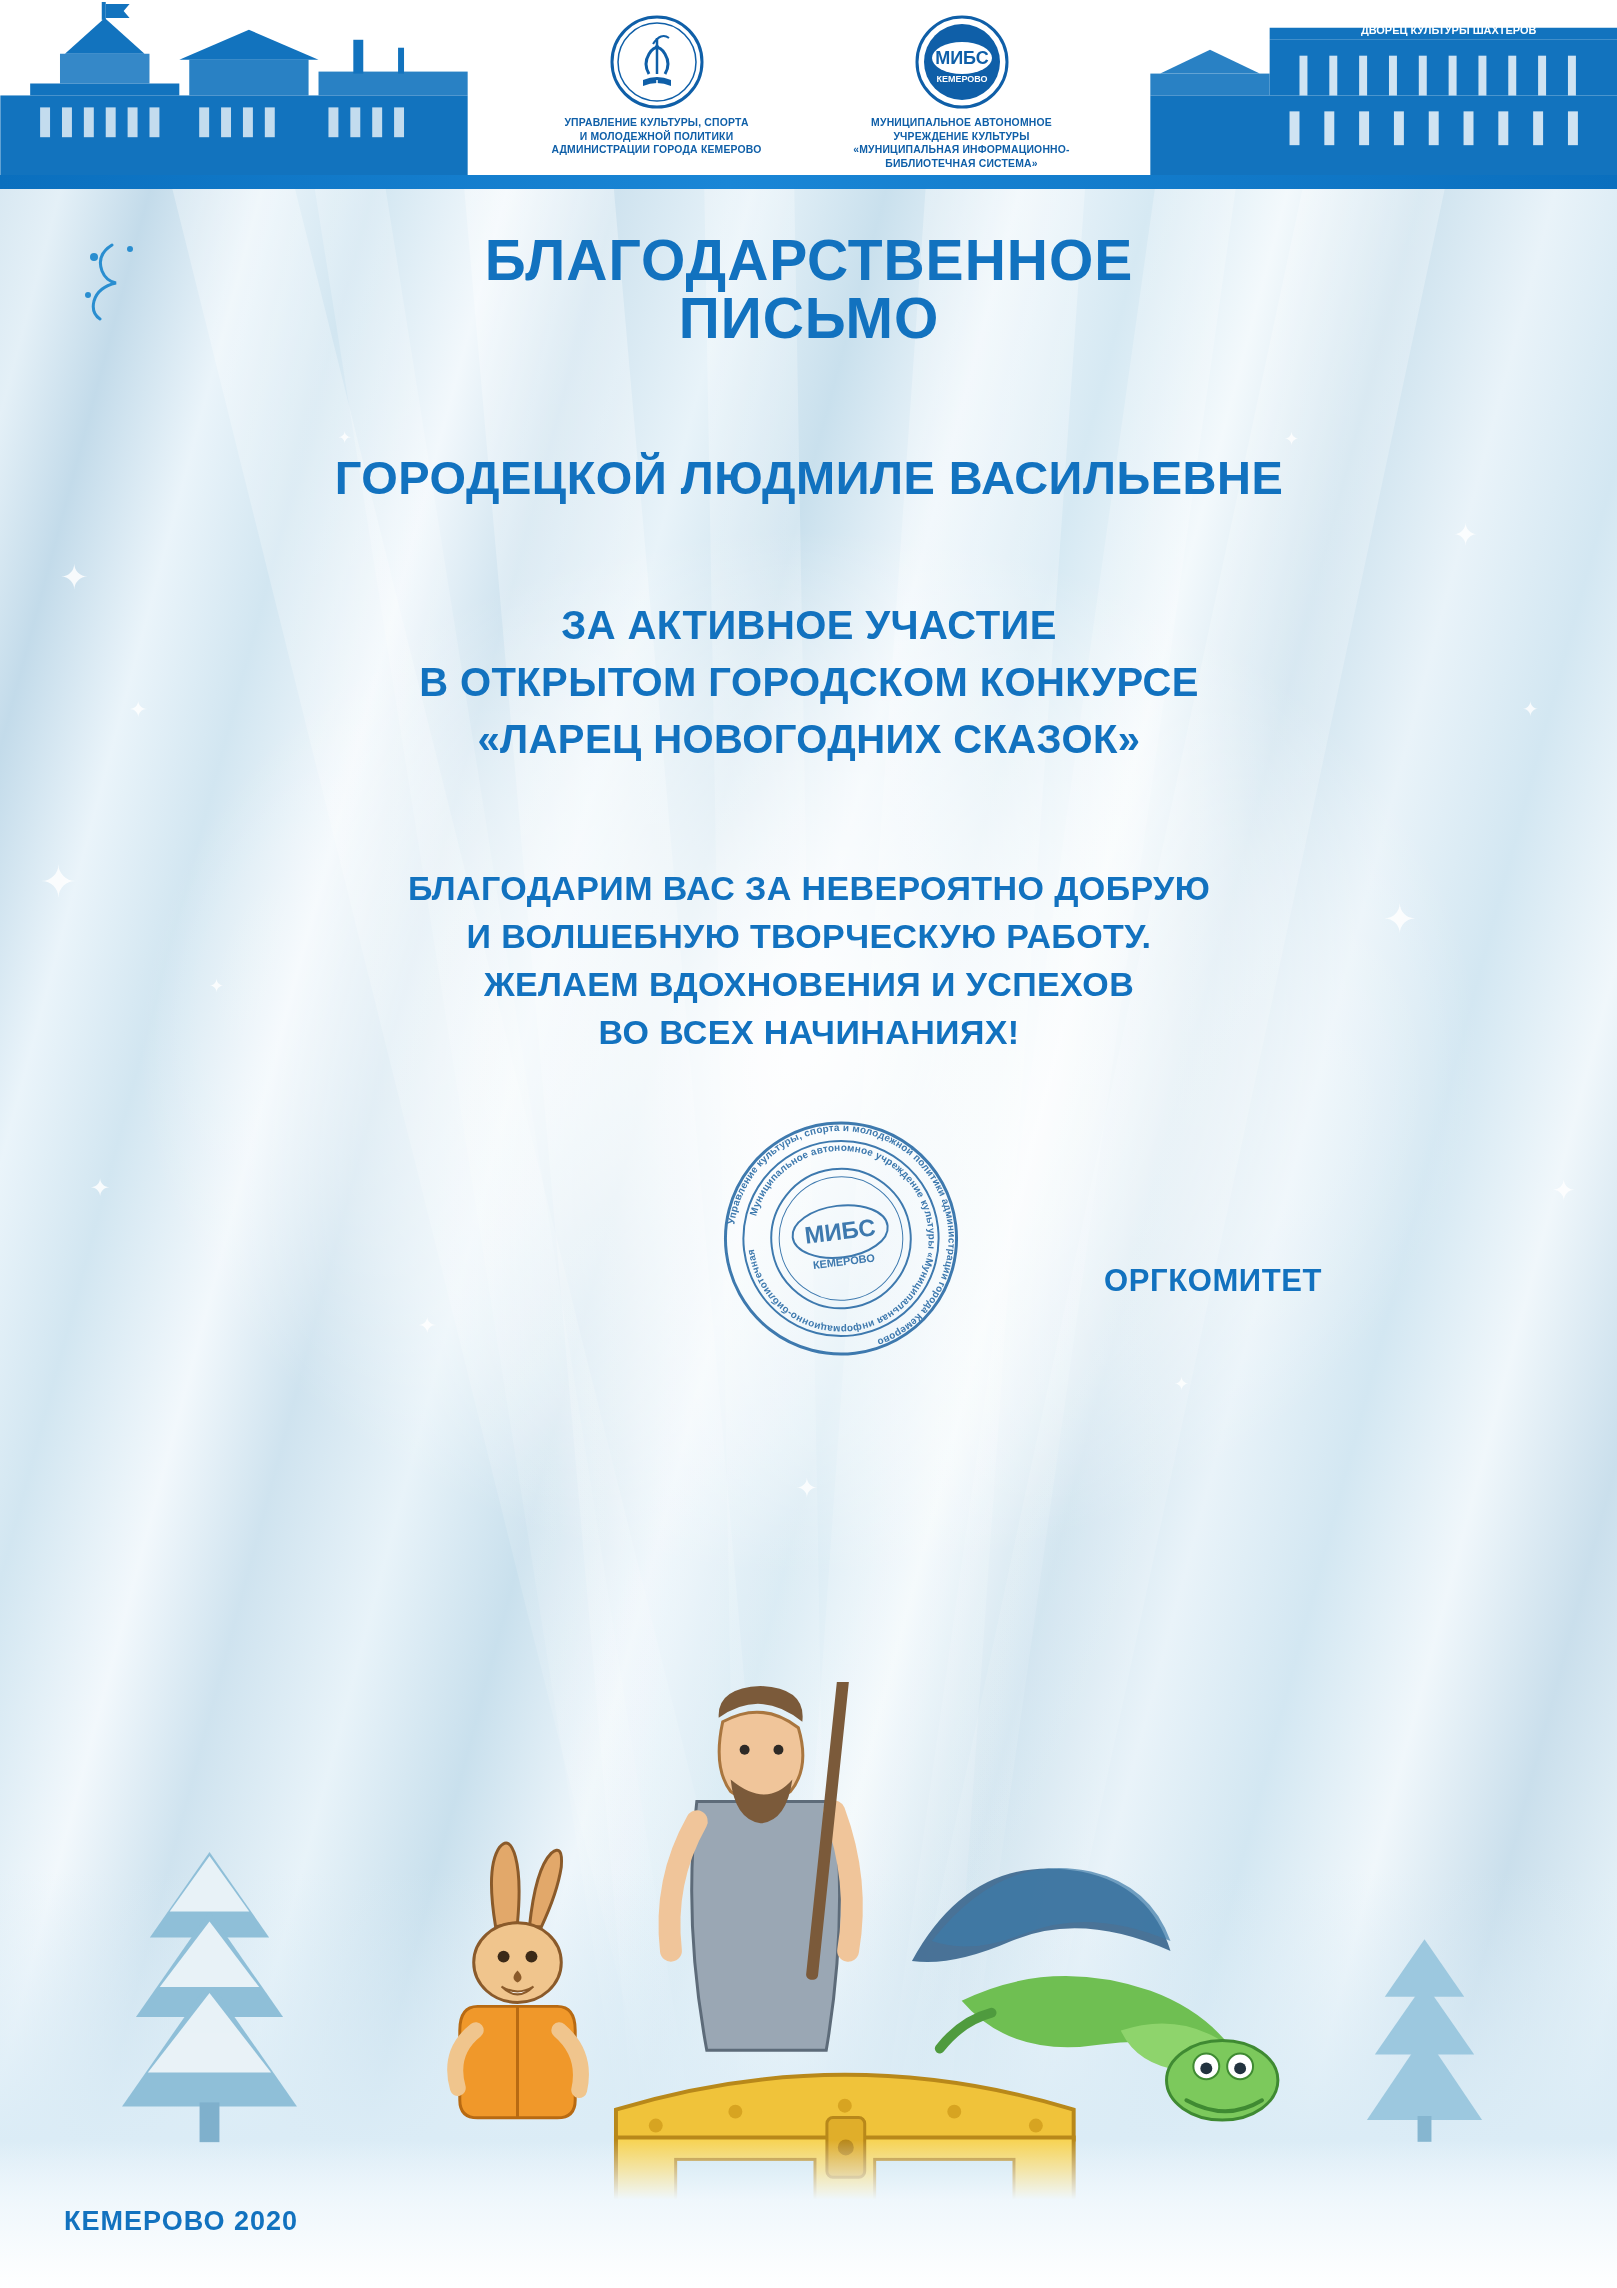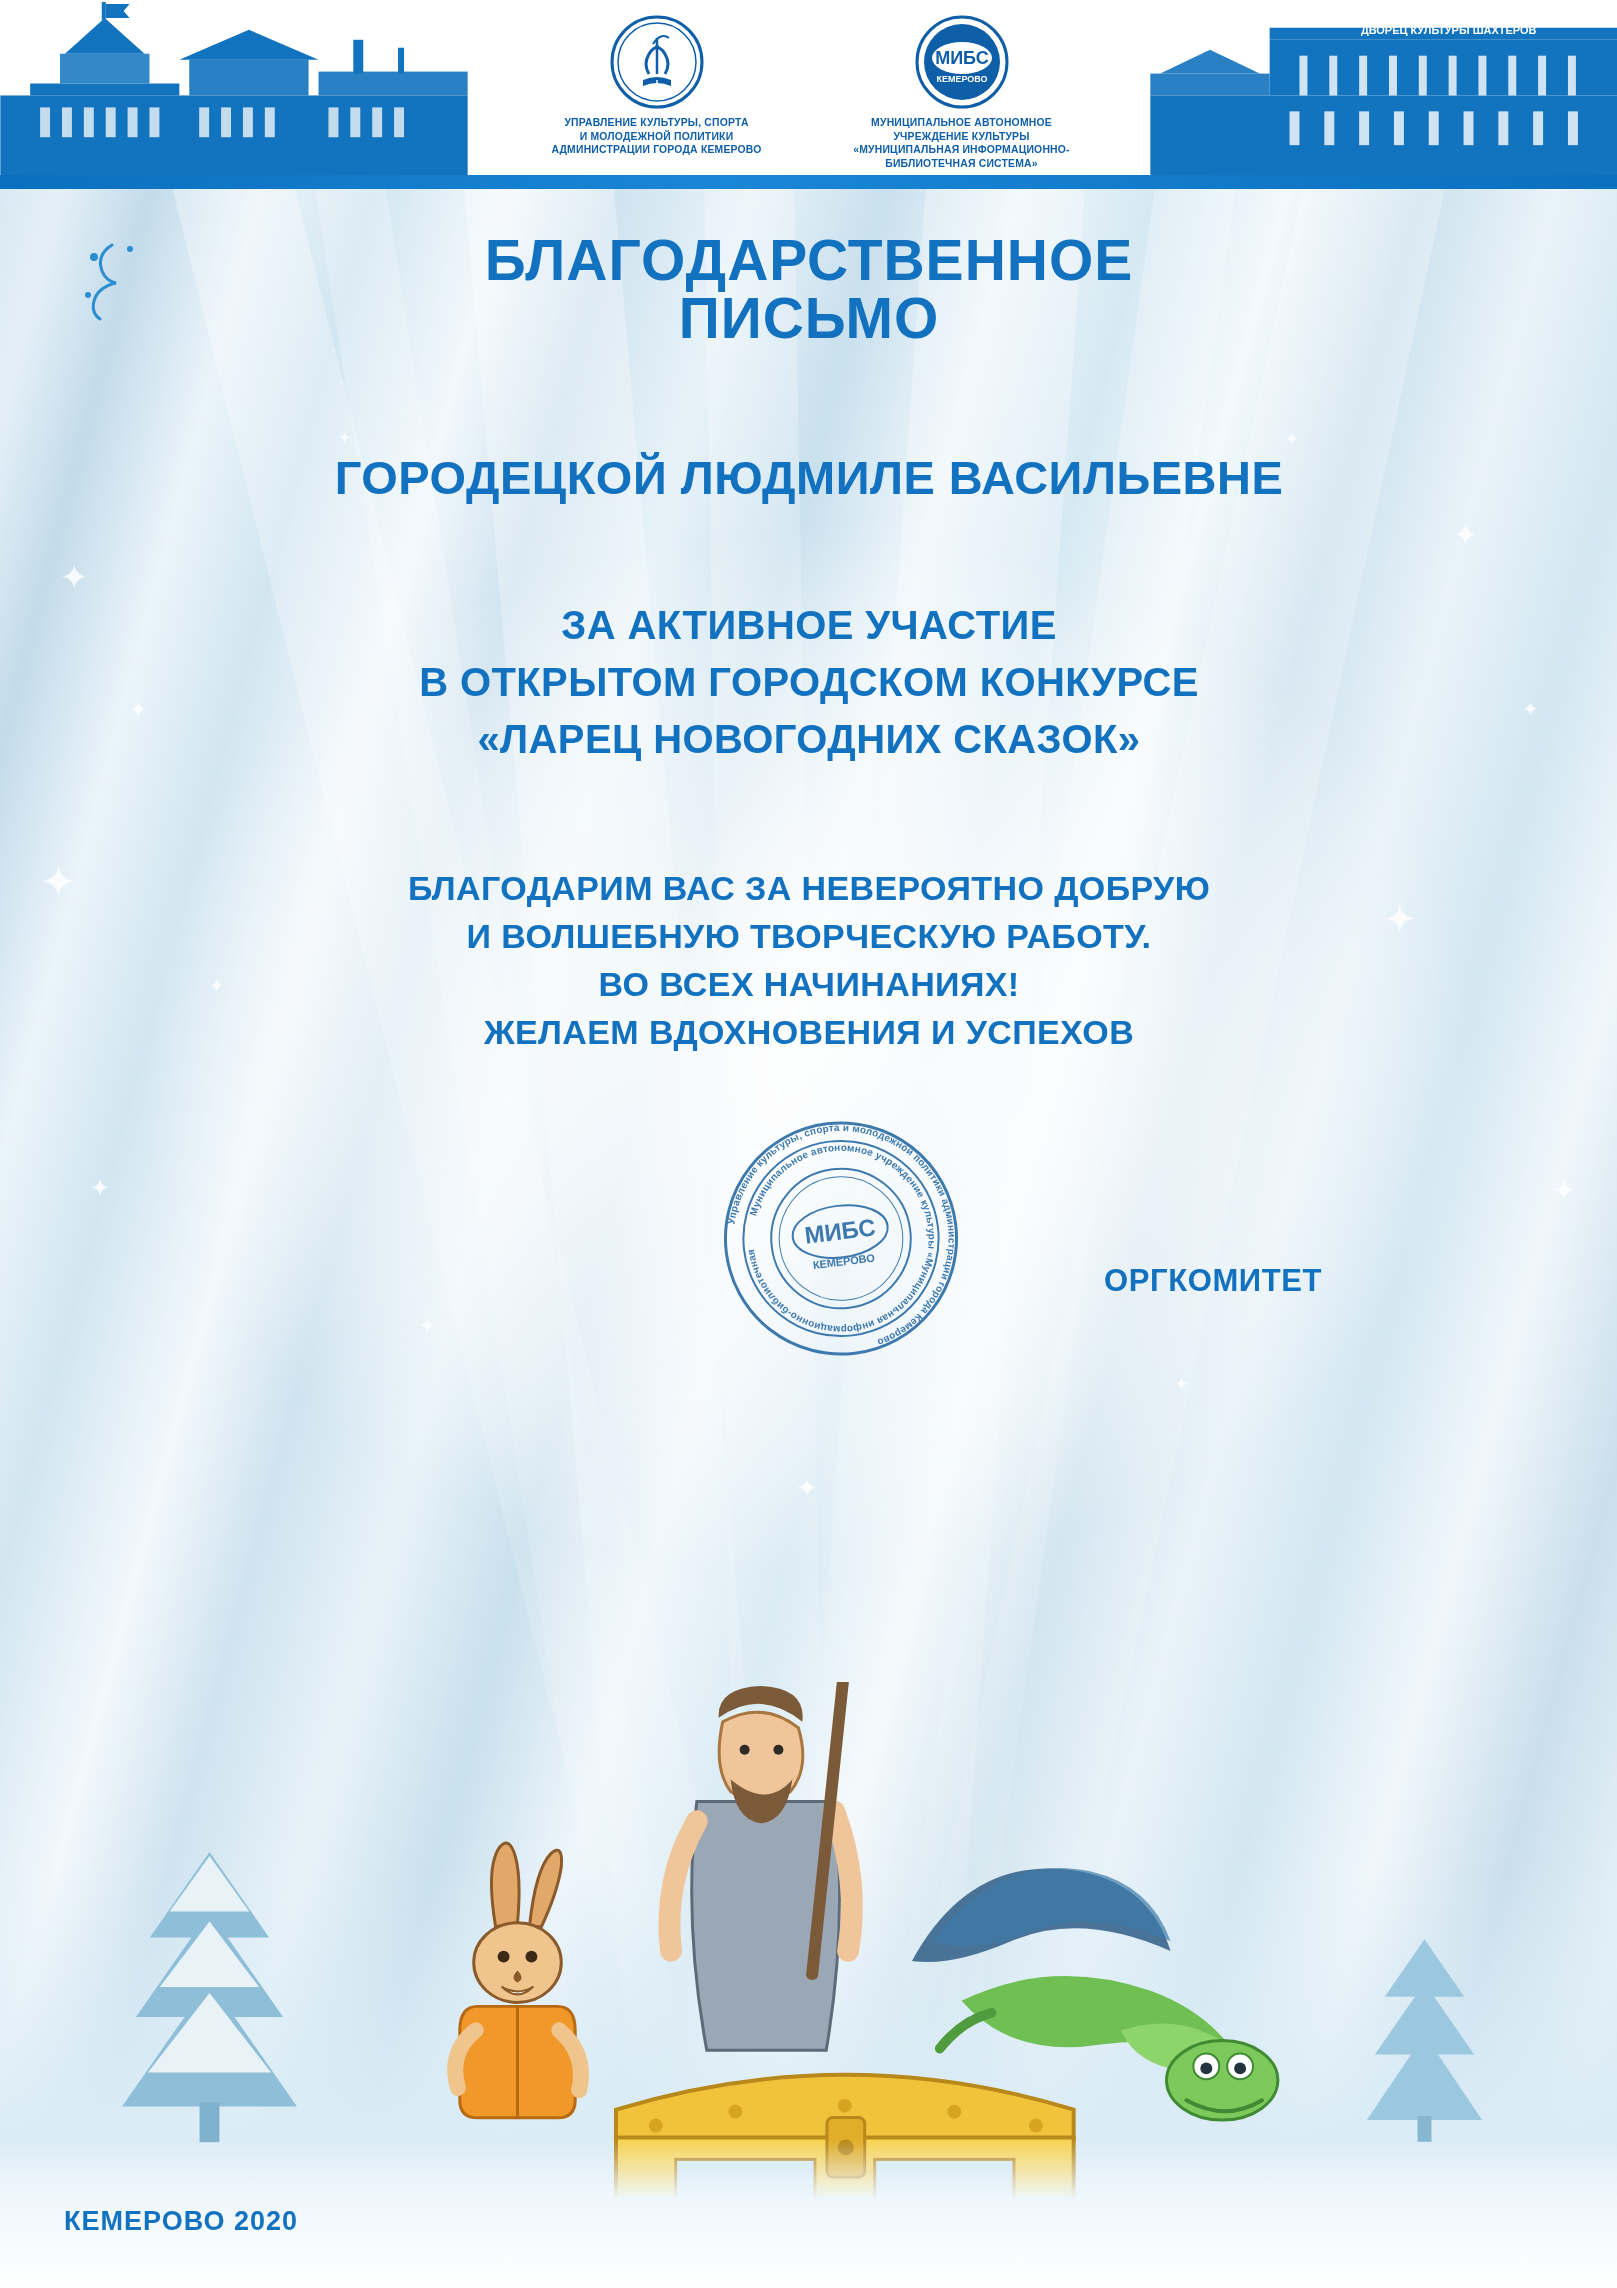--- a/index.html
+++ b/index.html
@@ -381,22 +381,22 @@
 
     <div class="reason">
       <div>За активное участие</div>
       <div>в открытом городском конкурсе</div>
       <div>«Ларец новогодних сказок»</div>
     </div>
 
     <div class="wishes">
       <div>Благодарим вас за невероятно добрую</div>
       <div>и волшебную творческую работу.</div>
+      <div>Желаем вдохновения и успехов</div>
       <div>во всех начинаниях!</div>
-      <div>Желаем вдохновения и успехов</div>
     </div>
   </div>
 
   <div class="stamp-area">
     <svg class="stamp" viewBox="0 0 250 250" aria-hidden="true">
       <defs>
         <path id="outerArc" d="M125,125 m-108,0 a108,108 0 1,1 216,0 a108,108 0 1,1 -216,0"></path>
         <path id="innerArc" d="M125,125 m-88,0 a88,88 0 1,1 176,0 a88,88 0 1,1 -176,0"></path>
       </defs>
       <circle cx="125" cy="125" r="116" fill="none" stroke="#2f6fa8" stroke-width="3"></circle>

